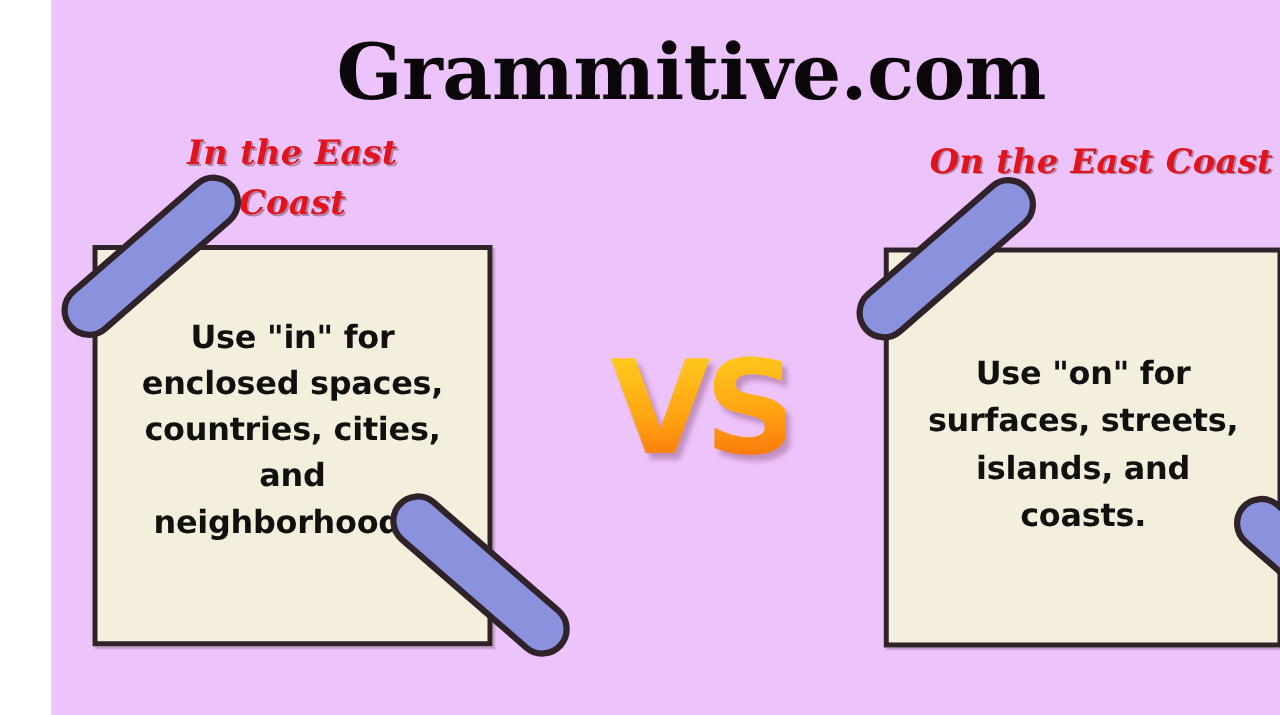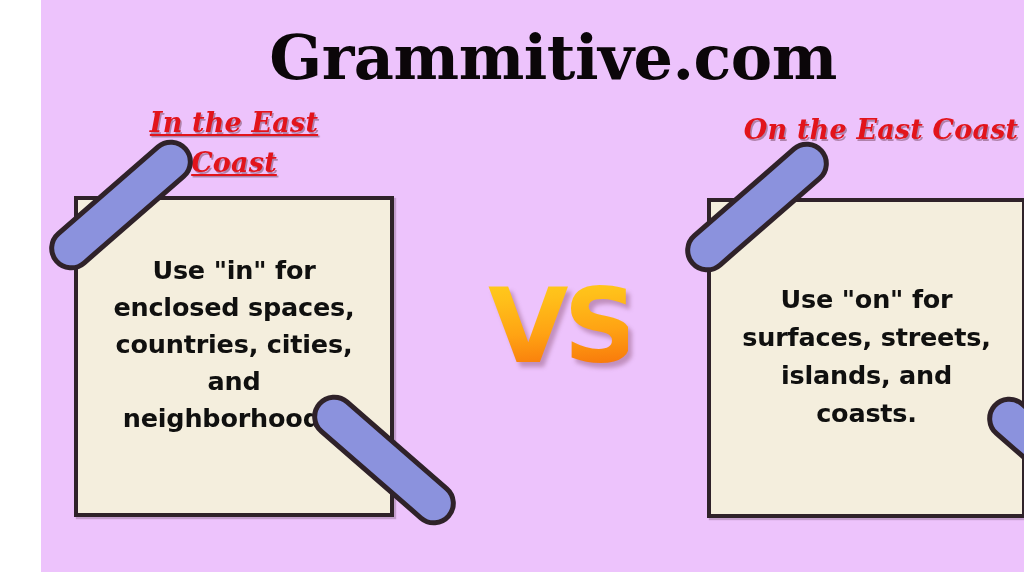--- a/index.html
+++ b/index.html
@@ -47,21 +47,20 @@
     line-height: 40px;
     color: #e2141b;
     text-align: center;
     text-shadow: 1.5px 1.5px 0 rgba(60,10,20,0.35);
     letter-spacing: 0.2px;
   }
   .col-heading.left {
     left: 78px;
     top: 103px;
     width: 230px;
-    text-decoration: underline;
   }
   .col-heading.right {
     left: 645px;
     top: 110px;
     width: 390px;
     white-space: nowrap;
   }
 
   
   .card {

